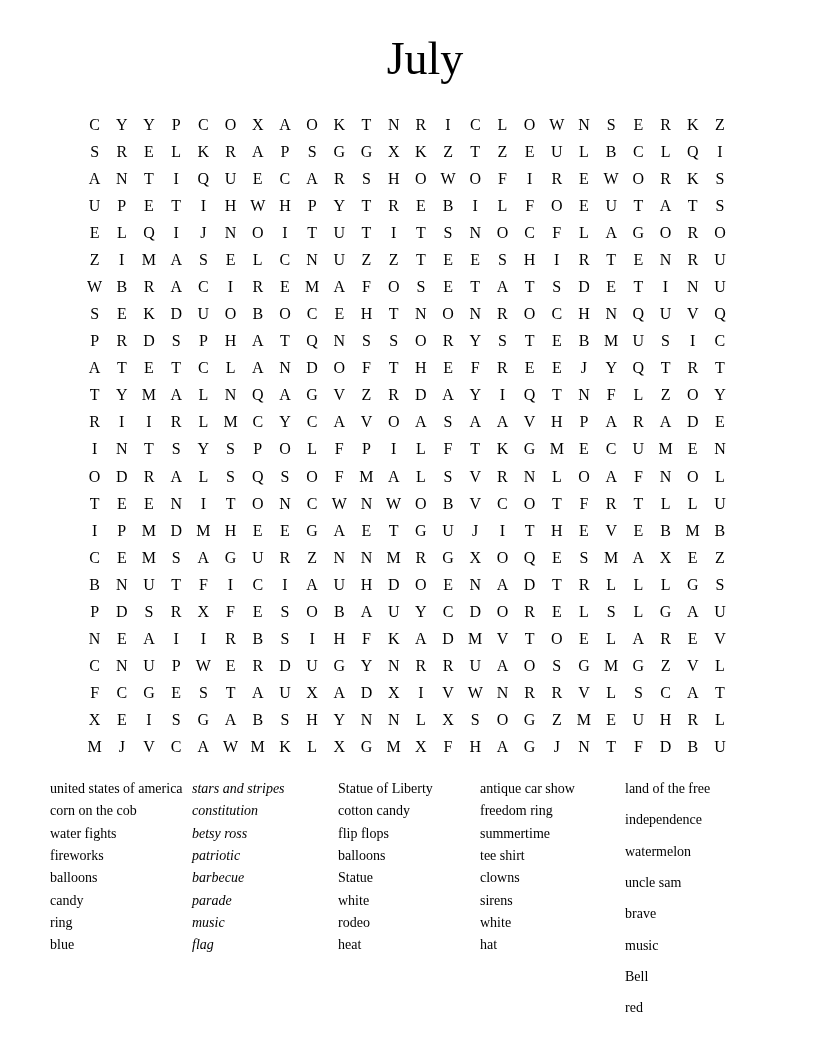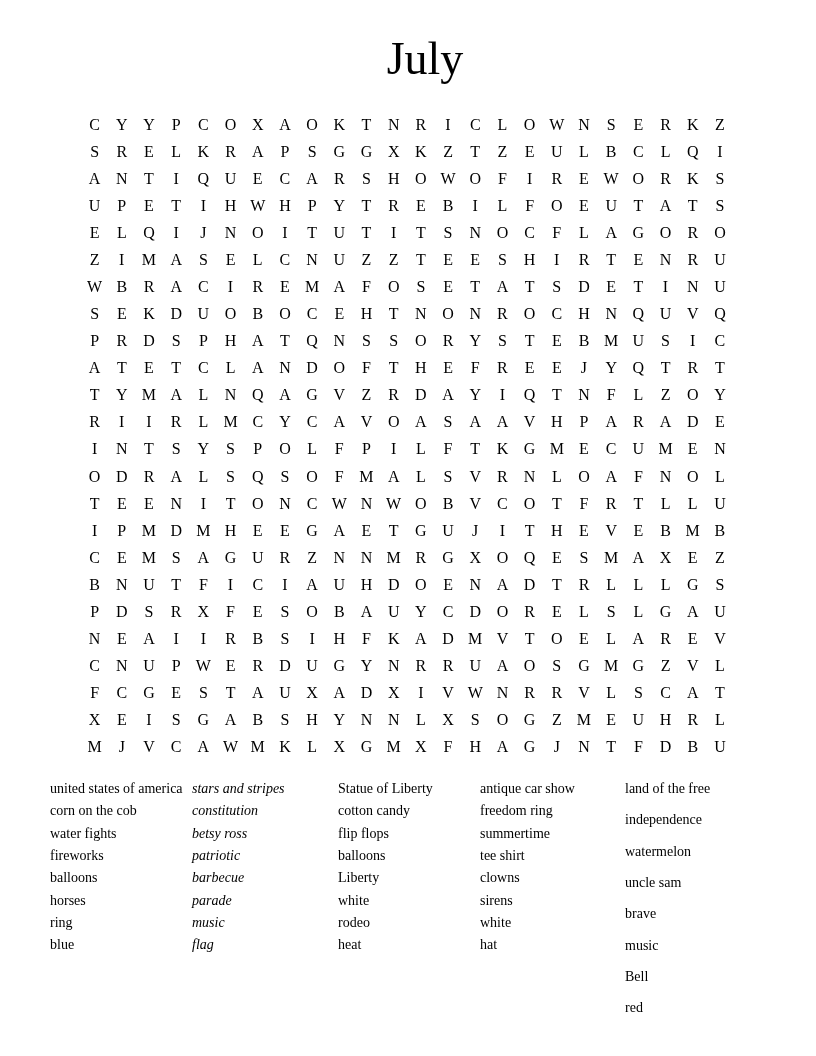--- a/index.html
+++ b/index.html
@@ -652,40 +652,40 @@
       <div class="grid-cell">U</div>
     </div>
 
   <div class="word-list" id="word-list">
       <div class="word-column c0">
         <div class="word-item">united states of america</div>
         <div class="word-item">corn on the cob</div>
         <div class="word-item">water fights</div>
         <div class="word-item">fireworks</div>
         <div class="word-item">balloons</div>
-        <div class="word-item">horses</div>
+        <div class="word-item">candy</div>
         <div class="word-item">ring</div>
         <div class="word-item">blue</div>
       </div>
       <div class="word-column c1">
         <div class="word-item">stars and stripes</div>
         <div class="word-item">constitution</div>
         <div class="word-item">betsy ross</div>
         <div class="word-item">patriotic</div>
         <div class="word-item">barbecue</div>
         <div class="word-item">parade</div>
         <div class="word-item">music</div>
         <div class="word-item">flag</div>
       </div>
       <div class="word-column c2">
         <div class="word-item">Statue of Liberty</div>
         <div class="word-item">cotton candy</div>
         <div class="word-item">flip flops</div>
         <div class="word-item">balloons</div>
-        <div class="word-item">Liberty</div>
+        <div class="word-item">Statue</div>
         <div class="word-item">white</div>
         <div class="word-item">rodeo</div>
         <div class="word-item">heat</div>
       </div>
       <div class="word-column c3">
         <div class="word-item">antique car show</div>
         <div class="word-item">freedom ring</div>
         <div class="word-item">summertime</div>
         <div class="word-item">tee shirt</div>
         <div class="word-item">clowns</div>

